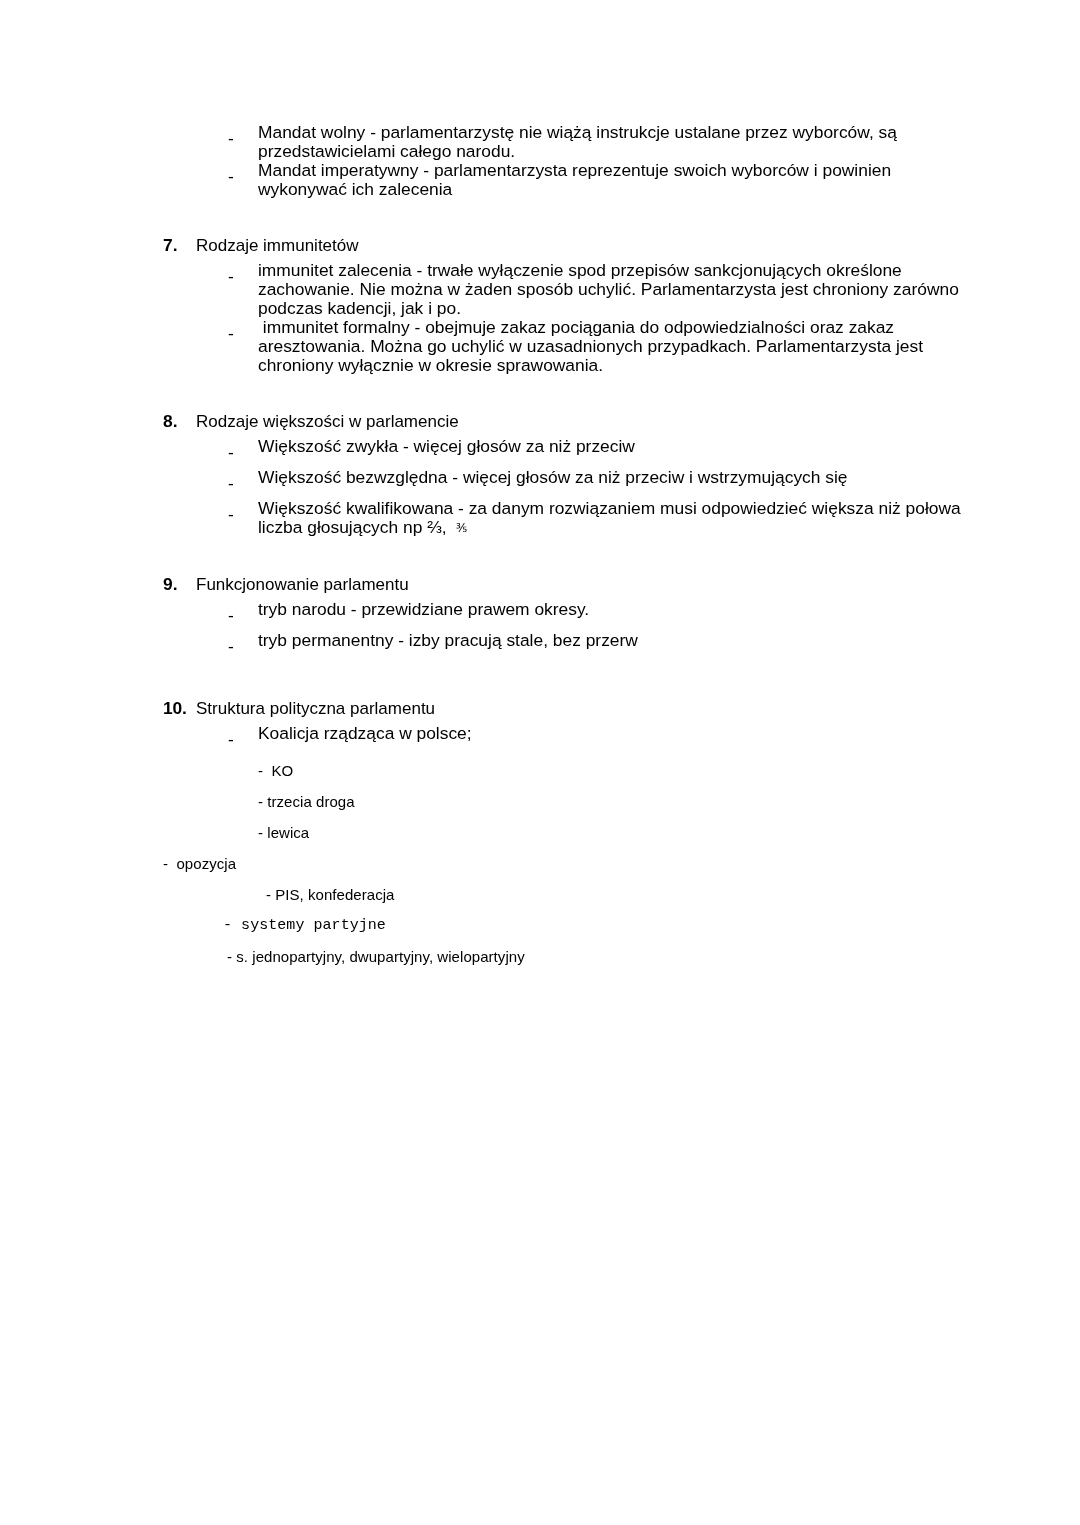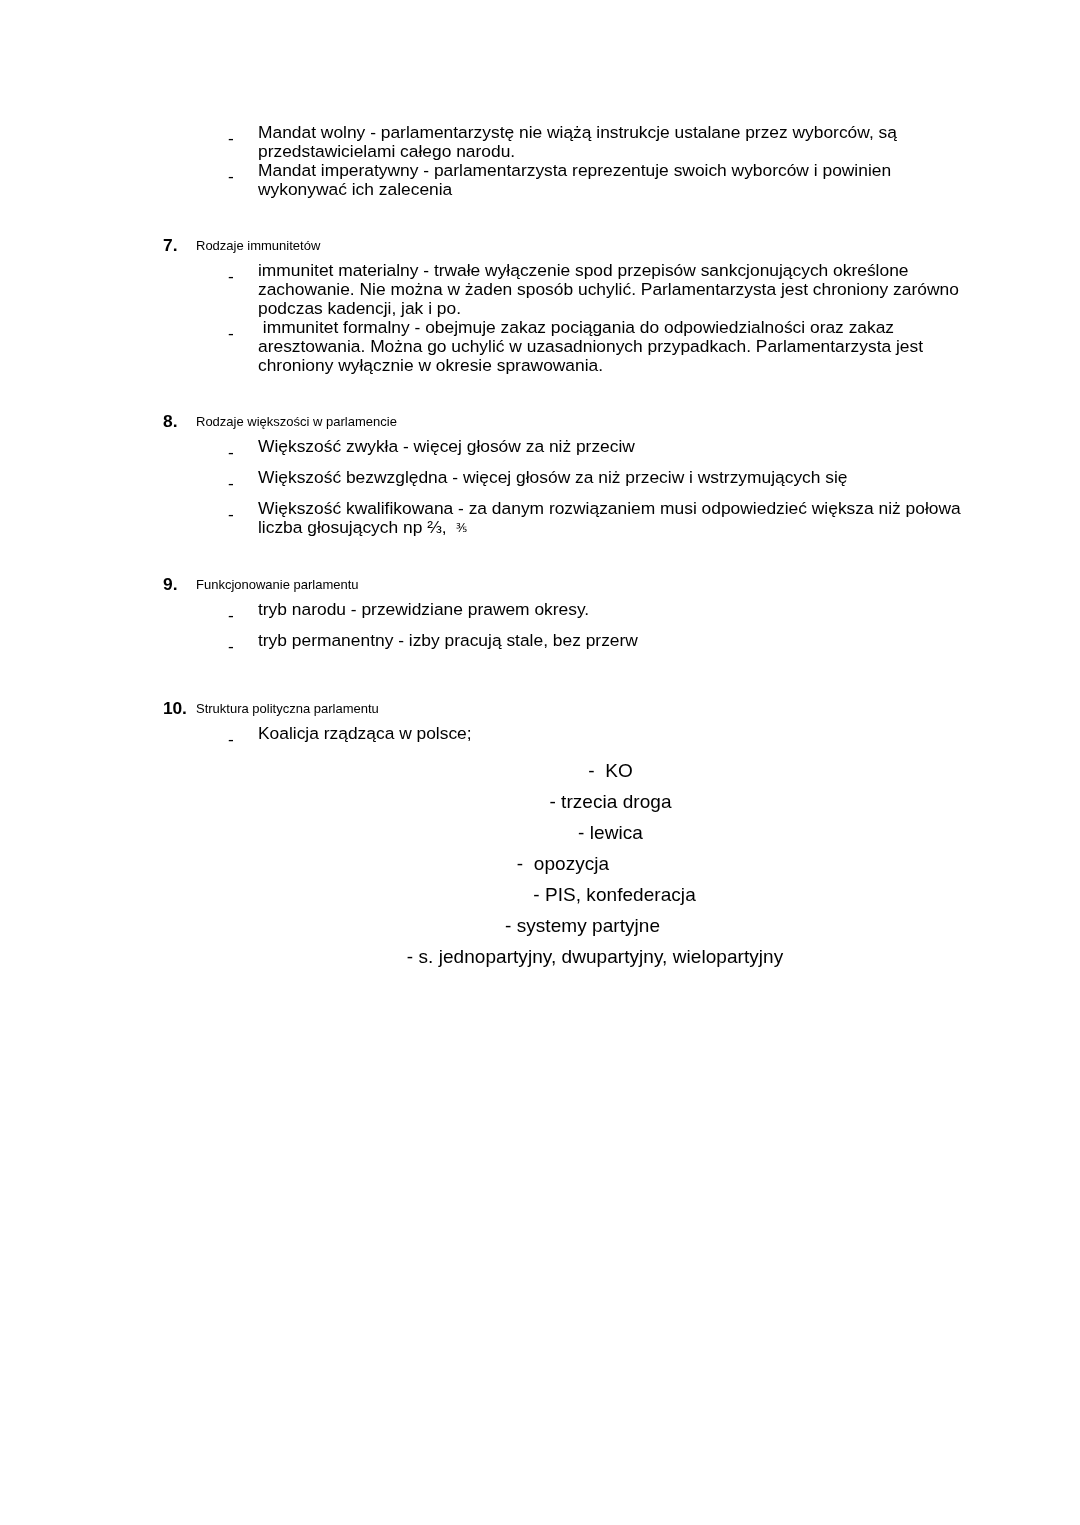--- a/index.html
+++ b/index.html
@@ -49,21 +49,21 @@
     text-align: left;
     font-weight: bold;
     font-size: 17.4px;
     line-height: 31px;
   }
   .numitem .num.wide {
     letter-spacing: -0.2px;
   }
   .numitem .numtext {
     flex: 1 1 auto;
-    font-size: 13px;
+    font-size: 17px;
     line-height: 31px;
   }
 
   
   .dashitem {
     display: flex;
     align-items: flex-start;
   }
   .dashitem .dash {
     flex: 0 0 auto;
@@ -76,30 +76,29 @@
     line-height: 19px;
     white-space: pre-wrap;
   }
 
   
   .lvl1 { margin-left: 65px; }
   .lvl1 .dash { width: 30px; }
 
   
   .inline-dash {
-    font-size: 19px;
+    font-size: 15px;
     line-height: 31px;
     white-space: pre;
-    text-align: center;
   }
 
   .ind-ko       { margin-left: 95px; }
   .ind-opoz     { }
   .ind-pis      { margin-left: 103px; }
-  .ind-sys      { margin-left: 39px; }
+  .ind-sys      { margin-left: 60px; font-family: Liberation Mono, monospace; }
   .ind-sjedno   { margin-left: 64px; }
 
   
   .block-gap { height: 31px; }
 
   .frac {
     font-size: 17.4px;
   }
   .frac-small {
     font-size: 12.5px;
@@ -122,21 +121,21 @@
     </div>
 
     <div class="block-gap"></div>
 
     <div class="numitem">
       <span class="num">7.</span>
       <span class="numtext">Rodzaje immunitetów</span>
     </div>
     <div class="dashitem lvl1">
       <span class="dash">-</span>
-      <span class="dtext">immunitet materialny - trwałe wyłączenie spod przepisów sankcjonujących określone zachowanie. Nie można w żaden sposób uchylić. Parlamentarzysta jest chroniony zarówno podczas kadencji, jak i po.</span>
+      <span class="dtext">immunitet zalecenia - trwałe wyłączenie spod przepisów sankcjonujących określone zachowanie. Nie można w żaden sposób uchylić. Parlamentarzysta jest chroniony zarówno podczas kadencji, jak i po.</span>
     </div>
     <div class="dashitem lvl1">
       <span class="dash">-</span>
       <span class="dtext"> immunitet formalny - obejmuje zakaz pociągania do odpowiedzialności oraz zakaz aresztowania. Można go uchylić w uzasadnionych przypadkach. Parlamentarzysta jest chroniony wyłącznie w okresie sprawowania.</span>
     </div>
 
     <div class="block-gap"></div>
 
     <div class="numitem">
       <span class="num">8.</span>

